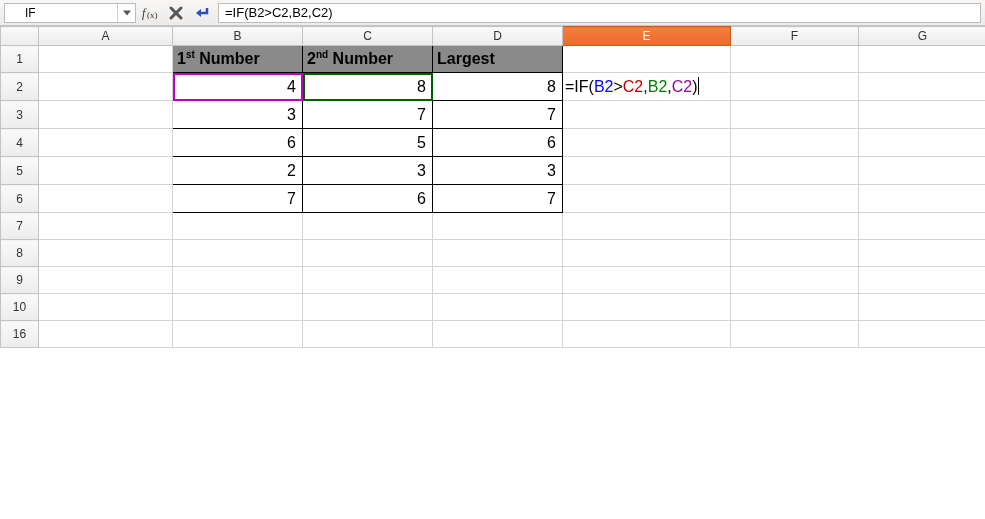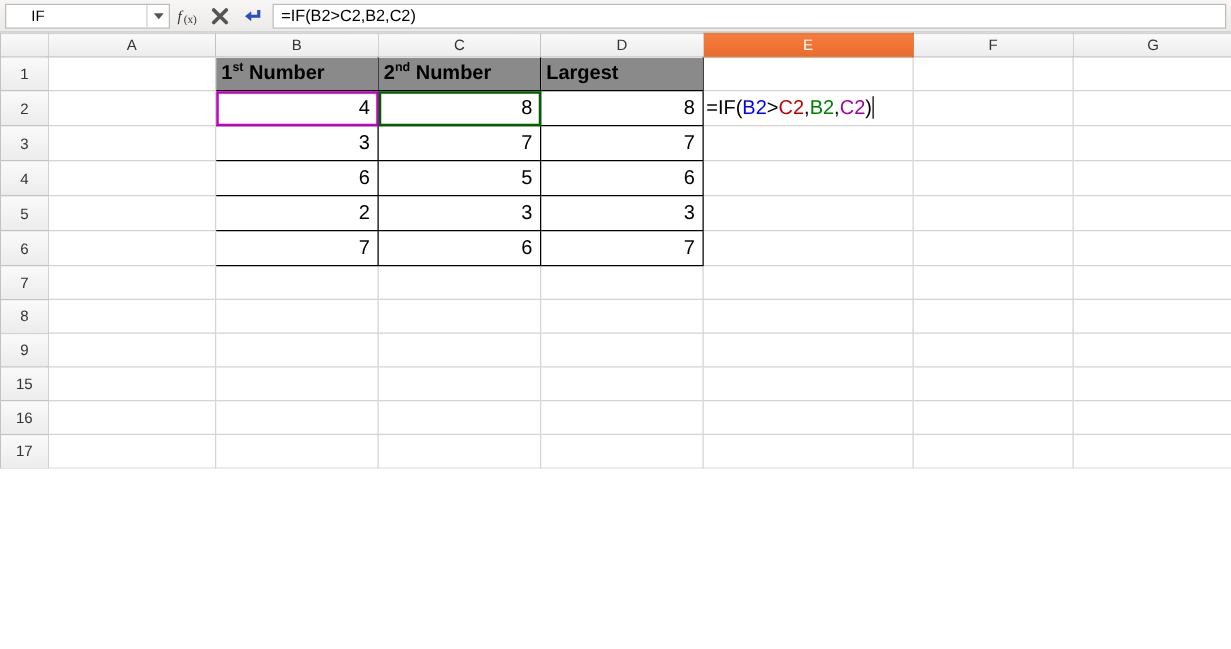--- a/index.html
+++ b/index.html
@@ -337,41 +337,31 @@
           <th class="rowhdr">9</th>
           <td></td>
           <td></td>
           <td></td>
           <td></td>
           <td></td>
           <td></td>
           <td></td>
         </tr>
     <tr>
-          <th class="rowhdr">15</th>
+          <th class="rowhdr">10</th>
           <td></td>
           <td></td>
           <td></td>
           <td></td>
           <td></td>
           <td></td>
           <td></td>
         </tr>
     <tr>
           <th class="rowhdr">16</th>
-          <td></td>
-          <td></td>
-          <td></td>
-          <td></td>
-          <td></td>
-          <td></td>
-          <td></td>
-        </tr>
-    <tr>
-          <th class="rowhdr">17</th>
           <td></td>
           <td></td>
           <td></td>
           <td></td>
           <td></td>
           <td></td>
           <td></td>
         </tr>
   </tbody>
 </table>

